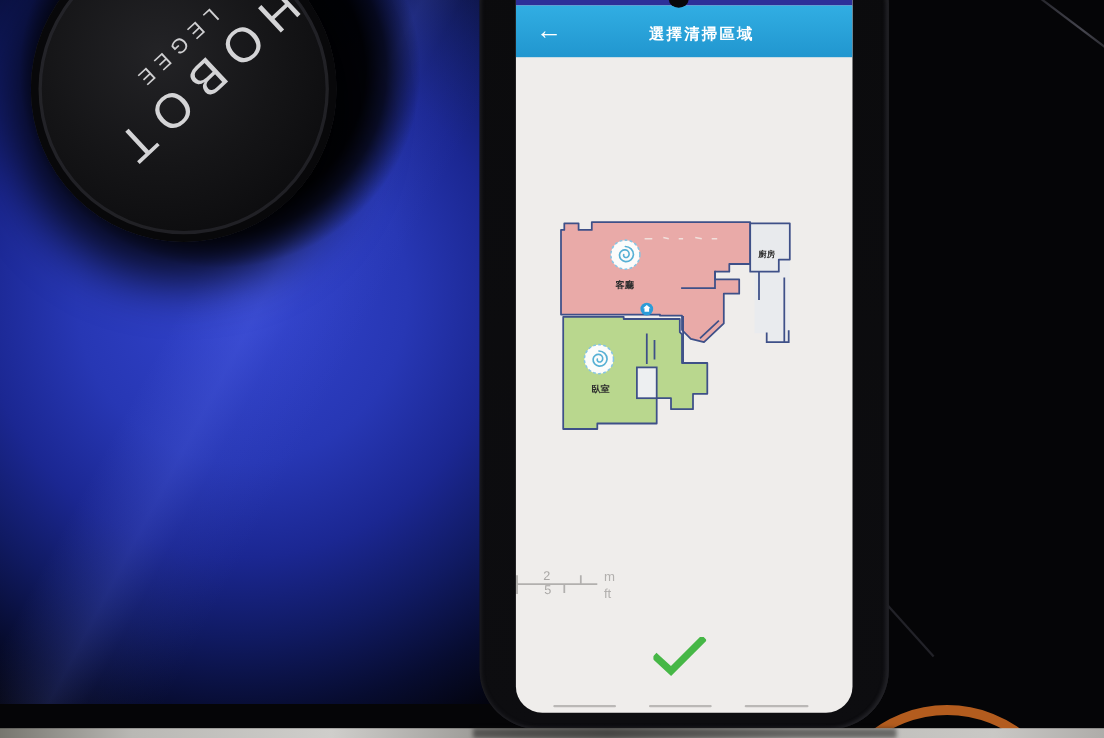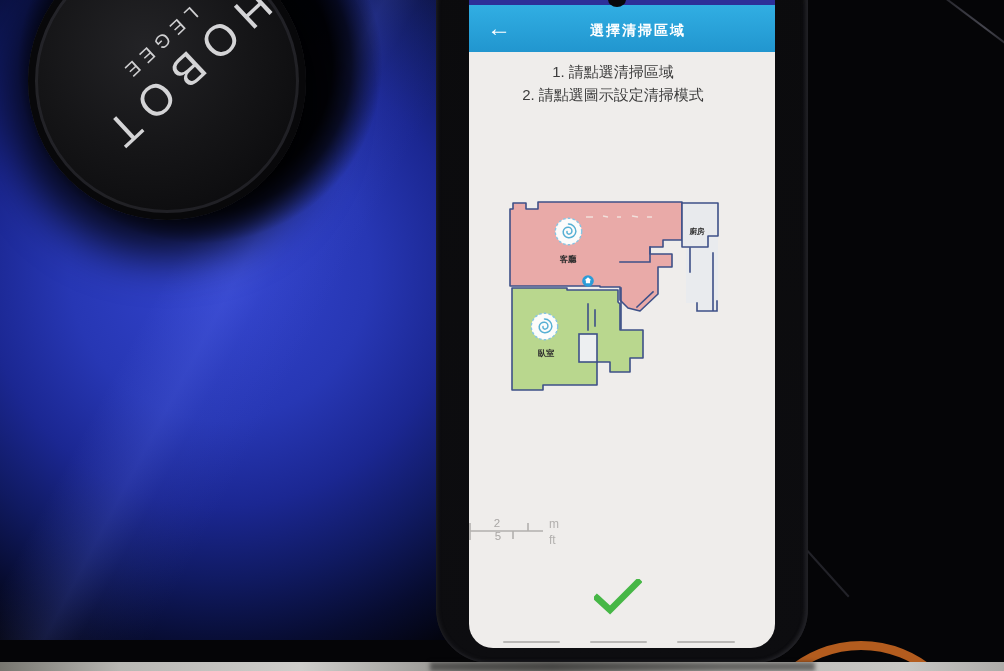--- a/index.html
+++ b/index.html
@@ -89,24 +89,20 @@
     <div class="status-bar"></div>
     <div class="punch-hole"></div>
 
     <div class="hdr">
       <div class="hdr-title">選擇清掃區域</div>
       <div class="back-btn">
         <span>←</span>
       </div>
     </div>
 
-    <div class="instr">
-      <div>1. 請點選清掃區域</div>
-      <div>2. 請點選圖示設定清掃模式</div>
-    </div>
 
     <svg class="map-svg" width="225" height="220" viewBox="0 0 225 220">
 
       <path d="M186,57 L208,57 L208,46 L218,46 L218,121 L198,121 L198,113 L186,113 Z" fill="#e9ebee" stroke="none"></path>
 
       <path d="M10,19 L13,19 L13,13 L26,13 L26,19 L38,19 L38,12 L182,12 L182,50 L163,50
                L163,57 L150,57 L150,64 L172,64 L172,77 L158,77 L158,104 L140,121 L128,118
                L120,110 L120,97 L100,97 L100,96 L10,96 Z" stroke="#3e5088" stroke-width="1.6" stroke-linejoin="round" fill="#E9AAA8"></path>
 
       <path d="M12,98 L67,98 L67,100 L118,100 L118,112 L120,114 L120,140 L143,140 L143,168

